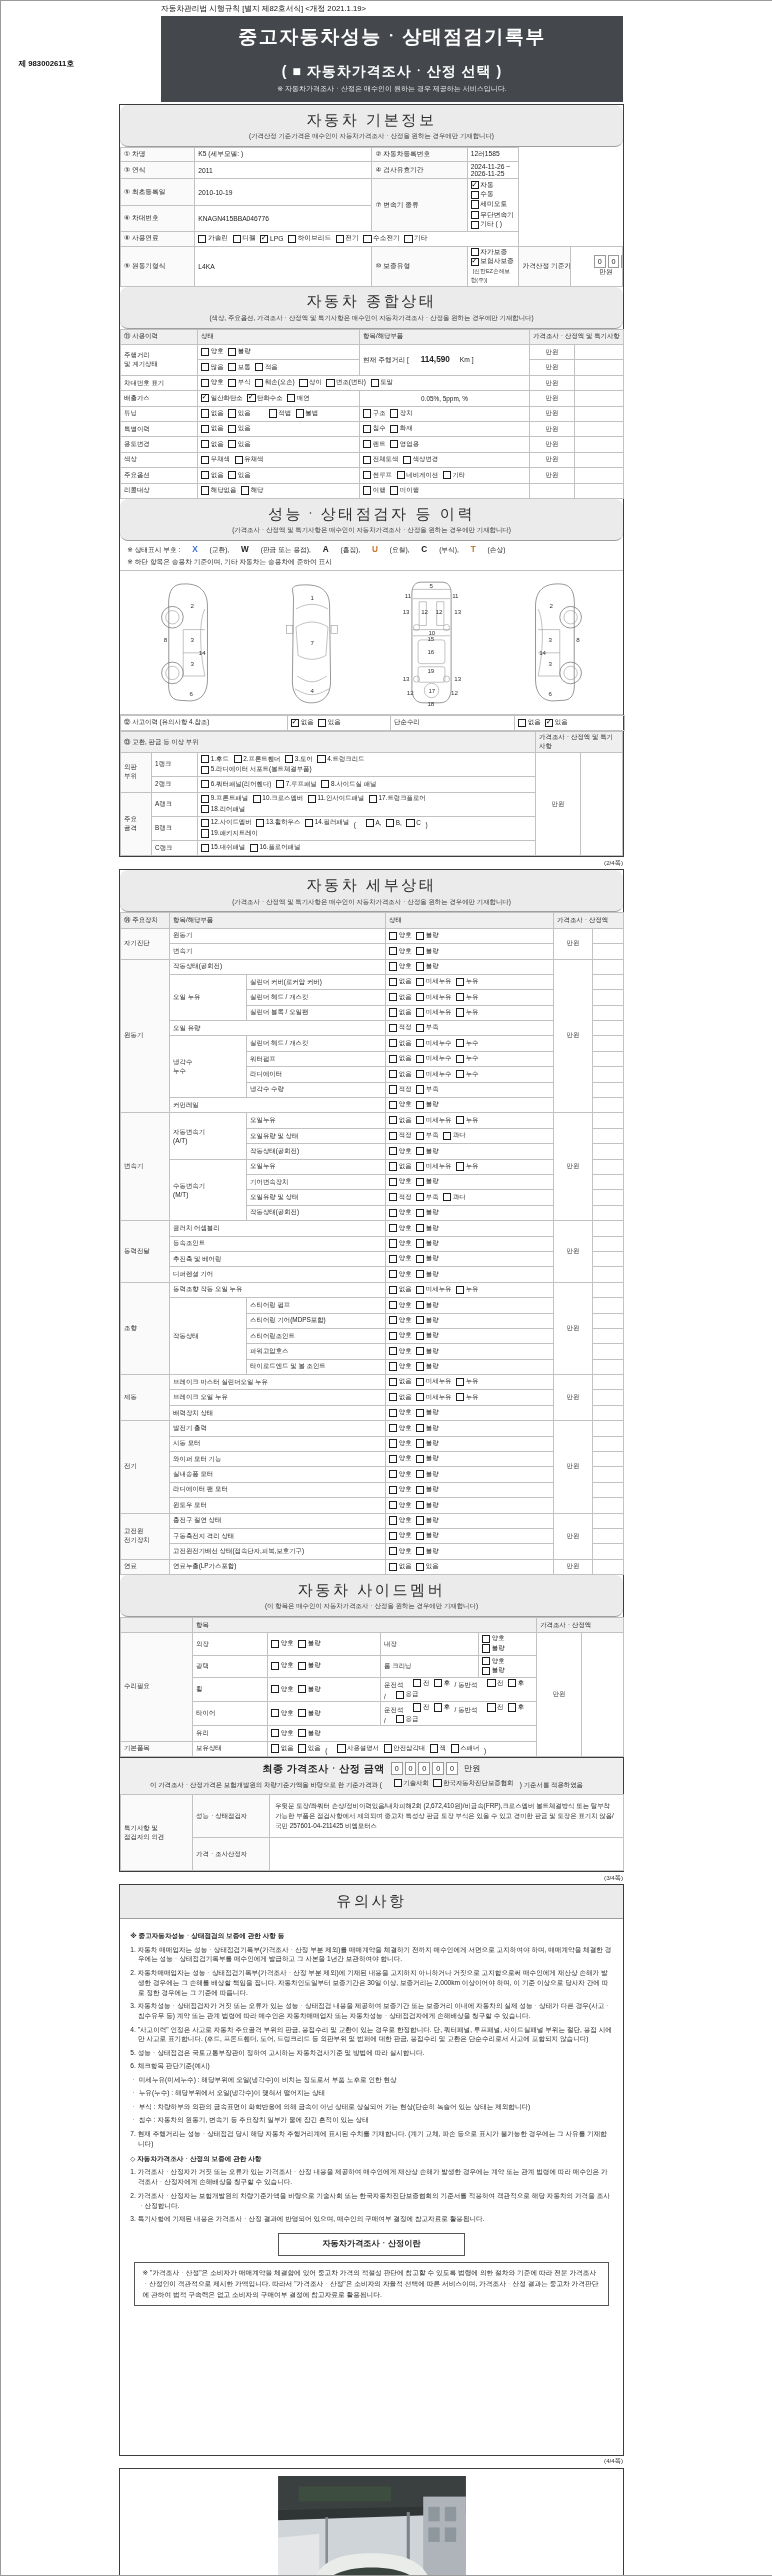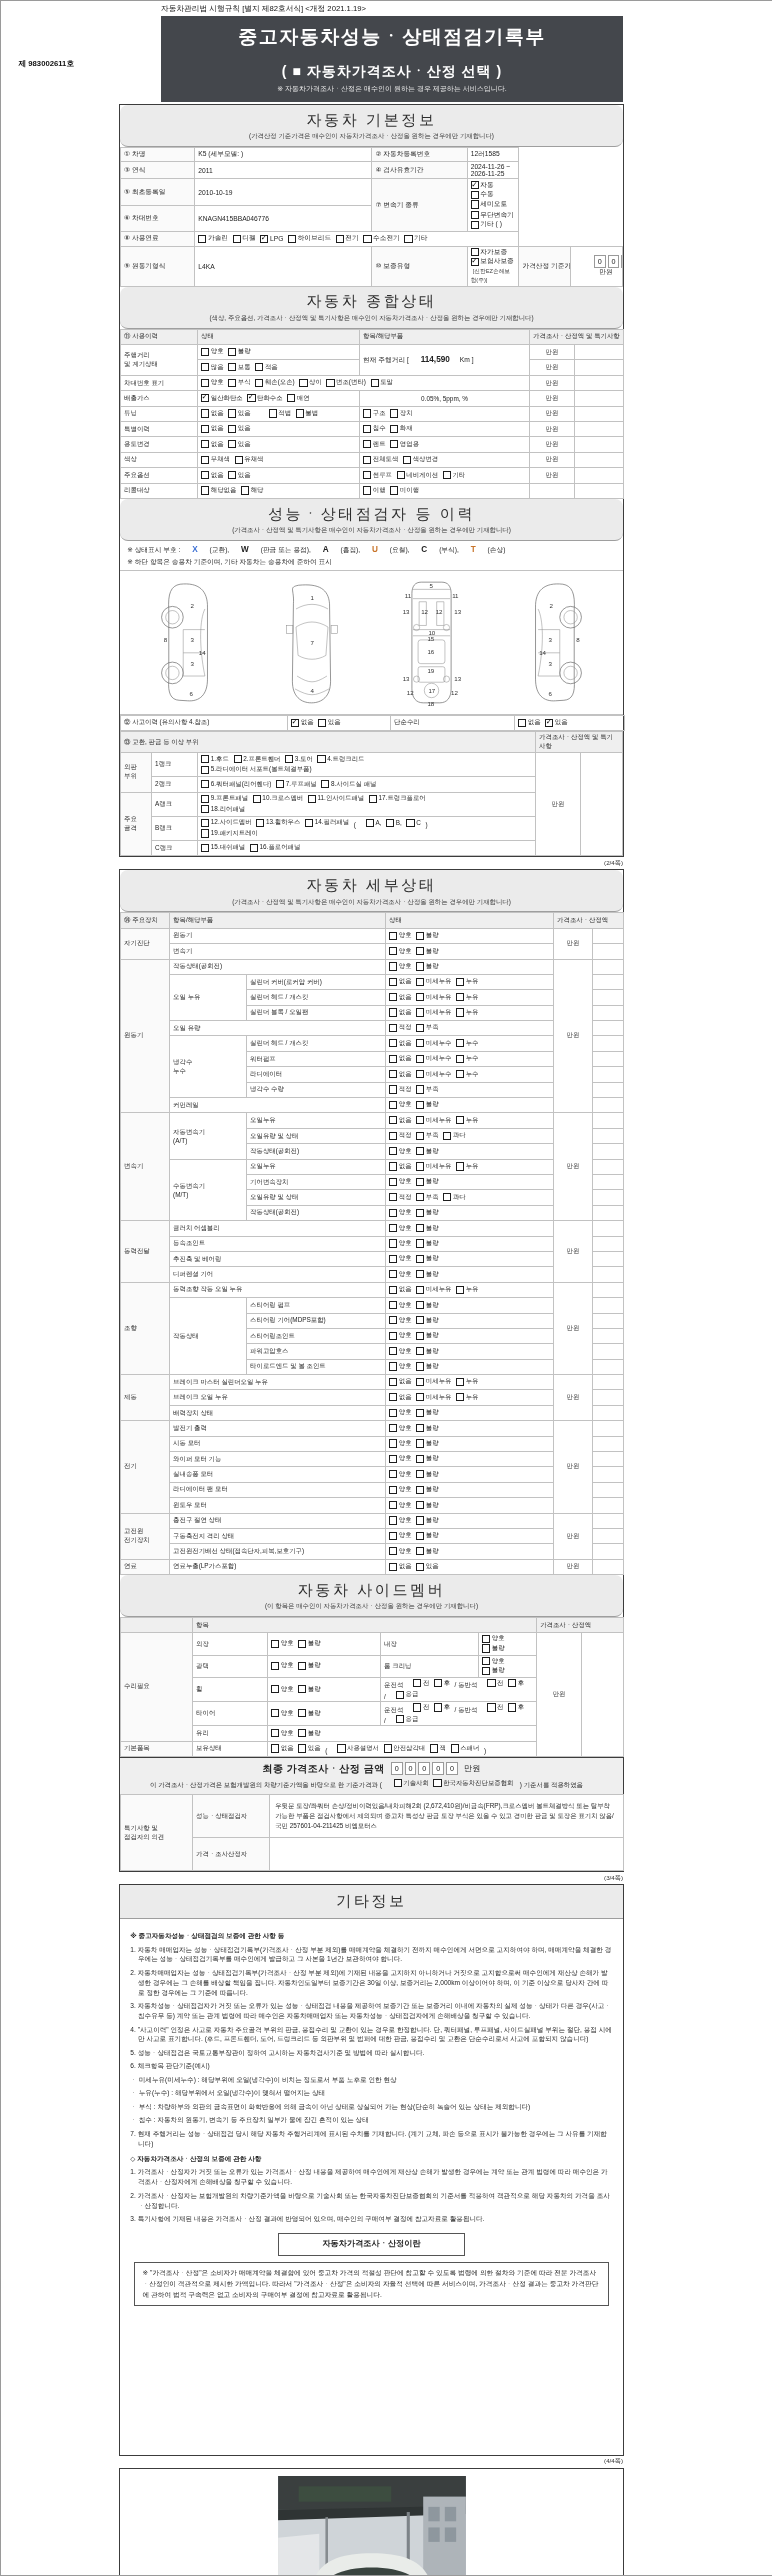--- a/index.html
+++ b/index.html
@@ -1353,21 +1353,21 @@
         <td class="grp" style="height:30px;">가격ㆍ조사산정자</td>
         <td class="optext"></td>
       </tr>
     </tbody>
       </table>
   </div>
   <div class="pmark">(3/4쪽)</div>
 
   <div class="box" id="box3">
     <div class="notice-head">
-      <div class="sec-title">기타정보</div>
+      <div class="sec-title">유의사항</div>
     </div>
     <div class="notice-body">
       <div class="nt-sec">※ 중고자동차성능ㆍ상태점검의 보증에 관한 사항 등</div>
       <div>
           <div class="par">1. 자동차 매매업자는 성능ㆍ상태점검기록부(가격조사ㆍ산정 부분 제외)를 매매계약을 체결하기 전까지 매수인에게 서면으로 고지하여야 하며, 매매계약을 체결한 경우에는 성능ㆍ상태점검기록부를 매수인에게 발급하고 그 사본을 1년간 보관하여야 합니다.</div>
           <div class="par">2. 자동차매매업자는 성능ㆍ상태점검기록부(가격조사ㆍ산정 부분 제외)에 기재된 내용을 고지하지 아니하거나 거짓으로 고지함으로써 매수인에게 재산상 손해가 발생한 경우에는 그 손해를 배상할 책임을 집니다. 자동차인도일부터 보증기간은 30일 이상, 보증거리는 2,000km 이상이어야 하며, 이 기준 이상으로 당사자 간에 따로 정한 경우에는 그 기준에 따릅니다.</div>
           <div class="par">3. 자동차성능ㆍ상태점검자가 거짓 또는 오류가 있는 성능ㆍ상태점검 내용을 제공하여 보증기간 또는 보증거리 이내에 자동차의 실제 성능ㆍ상태가 다른 경우(사고ㆍ침수유무 등) 계약 또는 관계 법령에 따라 매수인은 자동차매매업자 또는 자동차성능ㆍ상태점검자에게 손해배상을 청구할 수 있습니다.</div>
           <div class="par">4. "사고이력" 인정은 사고로 자동차 주요골격 부위의 판금, 용접수리 및 교환이 있는 경우로 한정합니다. 단, 쿼터패널, 루프패널, 사이드실패널 부위는 절단, 용접 시에만 사고로 표기합니다. (후드, 프론트휀더, 도어, 트렁크리드 등 외판부위 및 범퍼에 대한 판금, 용접수리 및 교환은 단순수리로서 사고에 포함되지 않습니다)</div>
           <div class="par">5. 성능ㆍ상태점검은 국토교통부장관이 정하여 고시하는 자동차검사기준 및 방법에 따라 실시합니다.</div>
           <div class="par">6. 체크항목 판단기준(예시)</div>

